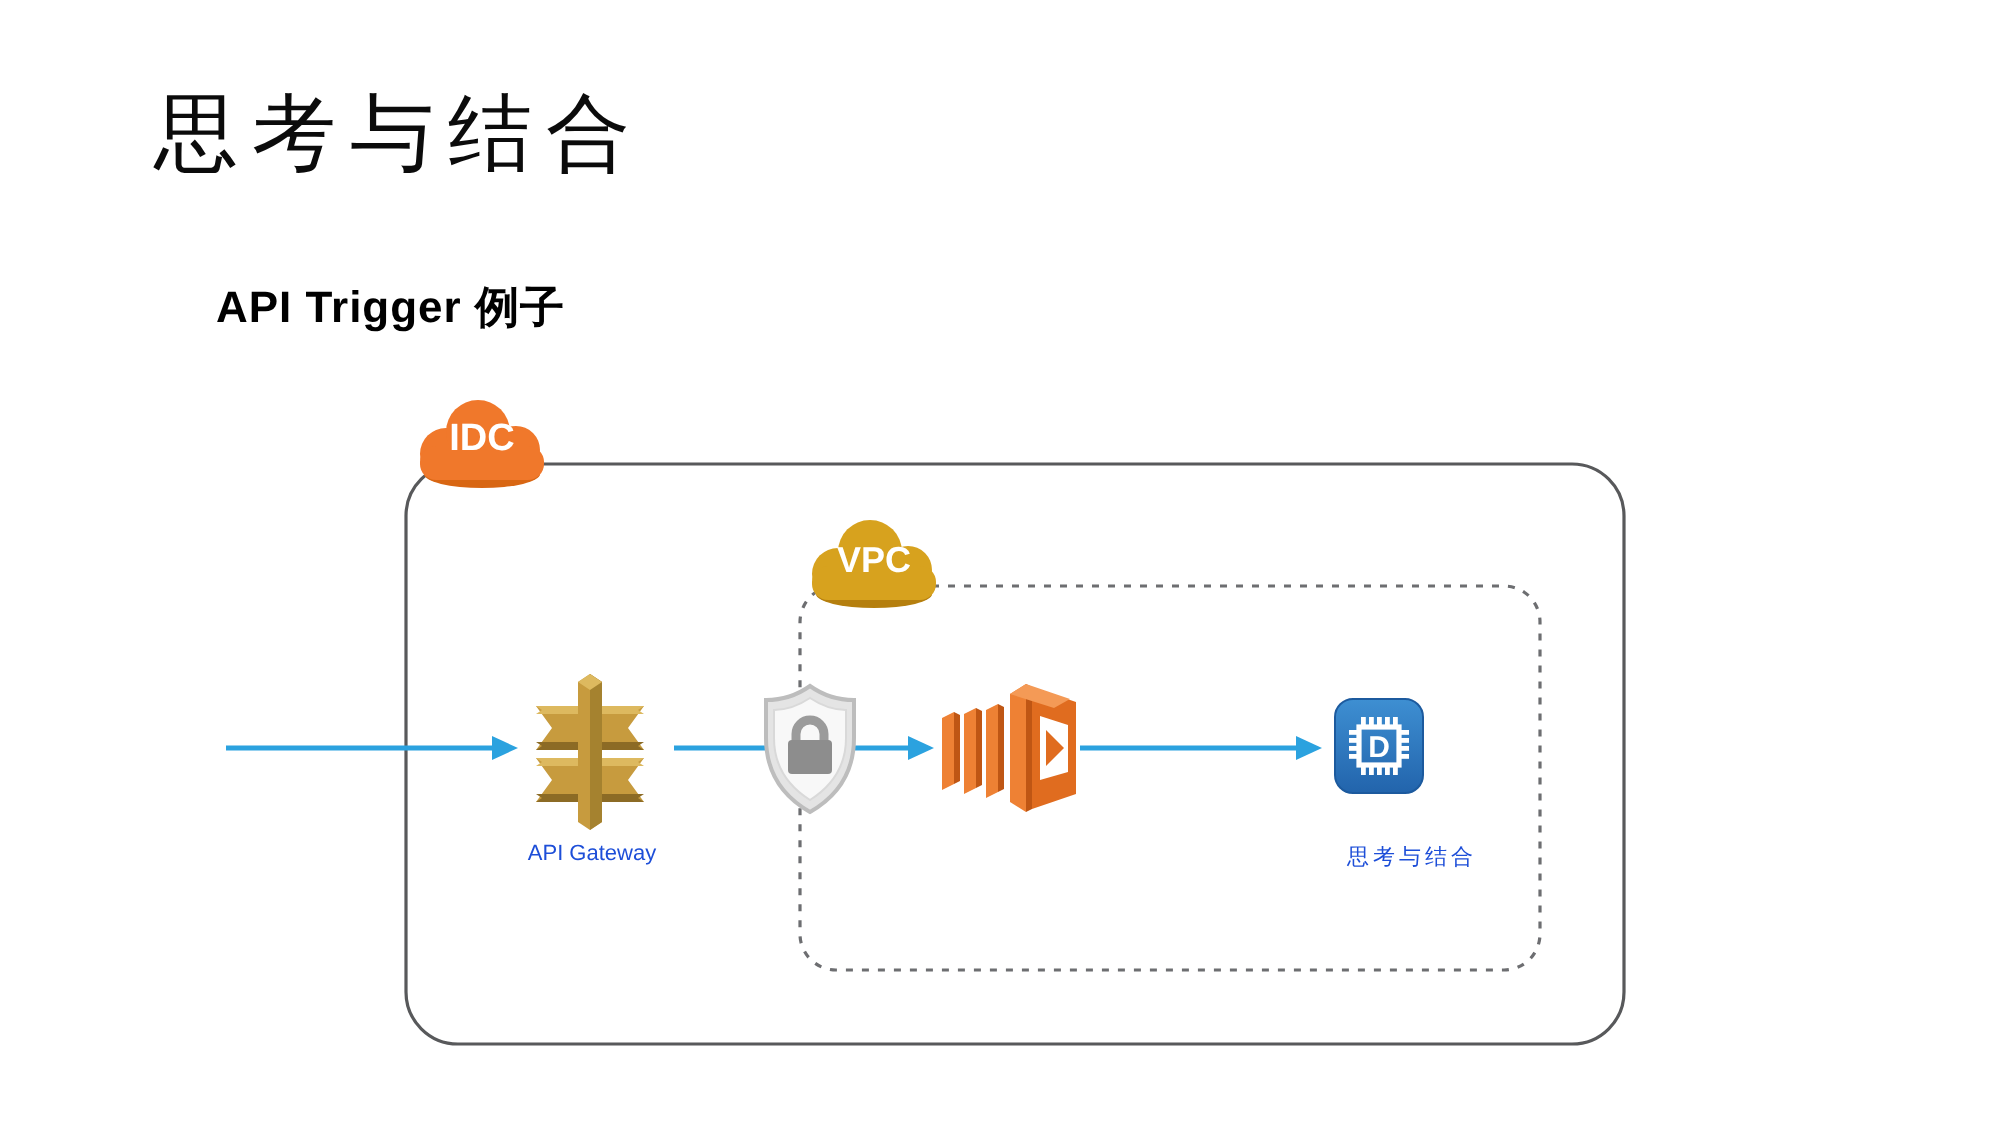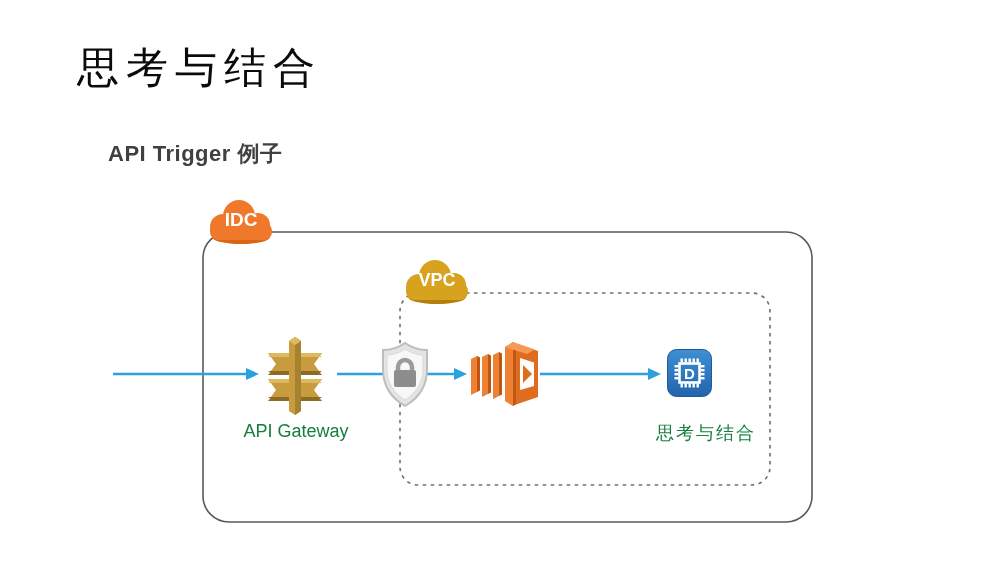--- a/index.html
+++ b/index.html
@@ -7,34 +7,34 @@
     position:relative; width:1000px; height:562px; background:#ffffff;
     font-family:"Liberation Sans","DejaVu Sans",sans-serif; overflow:hidden;
   }
   .title {
     position:absolute; left:77px; top:44px;
     font-family:"Liberation Serif","DejaVu Serif",serif;
     font-size:42px; line-height:1.15; color:#0b0b0b; letter-spacing:7px; font-weight:400;
   }
   .subtitle {
     position:absolute; left:108px; top:139px;
-    font-size:22px; font-weight:700; color:#404040; letter-spacing:0.5px;
+    font-size:22px; font-weight:700; color:#000000; letter-spacing:0.5px;
   }
   .overlay { position:absolute; left:0; top:0; width:1000px; height:562px; }
   .cloud { position:absolute; }
   .cloud .cloud-label {
     position:absolute; left:0; top:0; right:0; bottom:0;
     display:flex; align-items:center; justify-content:center;
     color:#ffffff; font-weight:700; font-size:19px; padding-bottom:5px;
   }
   .cloud.vpc .cloud-label { font-size:18px; }
   .icon { position:absolute; }
   .node-label {
     position:absolute; top:421px; width:160px; text-align:center;
-    font-size:18px; color:#15803d;
+    font-size:11px; color:#1d4ed8;
   }
   .node-label.gateway { left:216px; }
   .node-label.function { left:426px; }
   .node-label.data { left:626px; letter-spacing:2px; }
 </style>
 </head>
 <body>
 
 <div class="slide">
 

